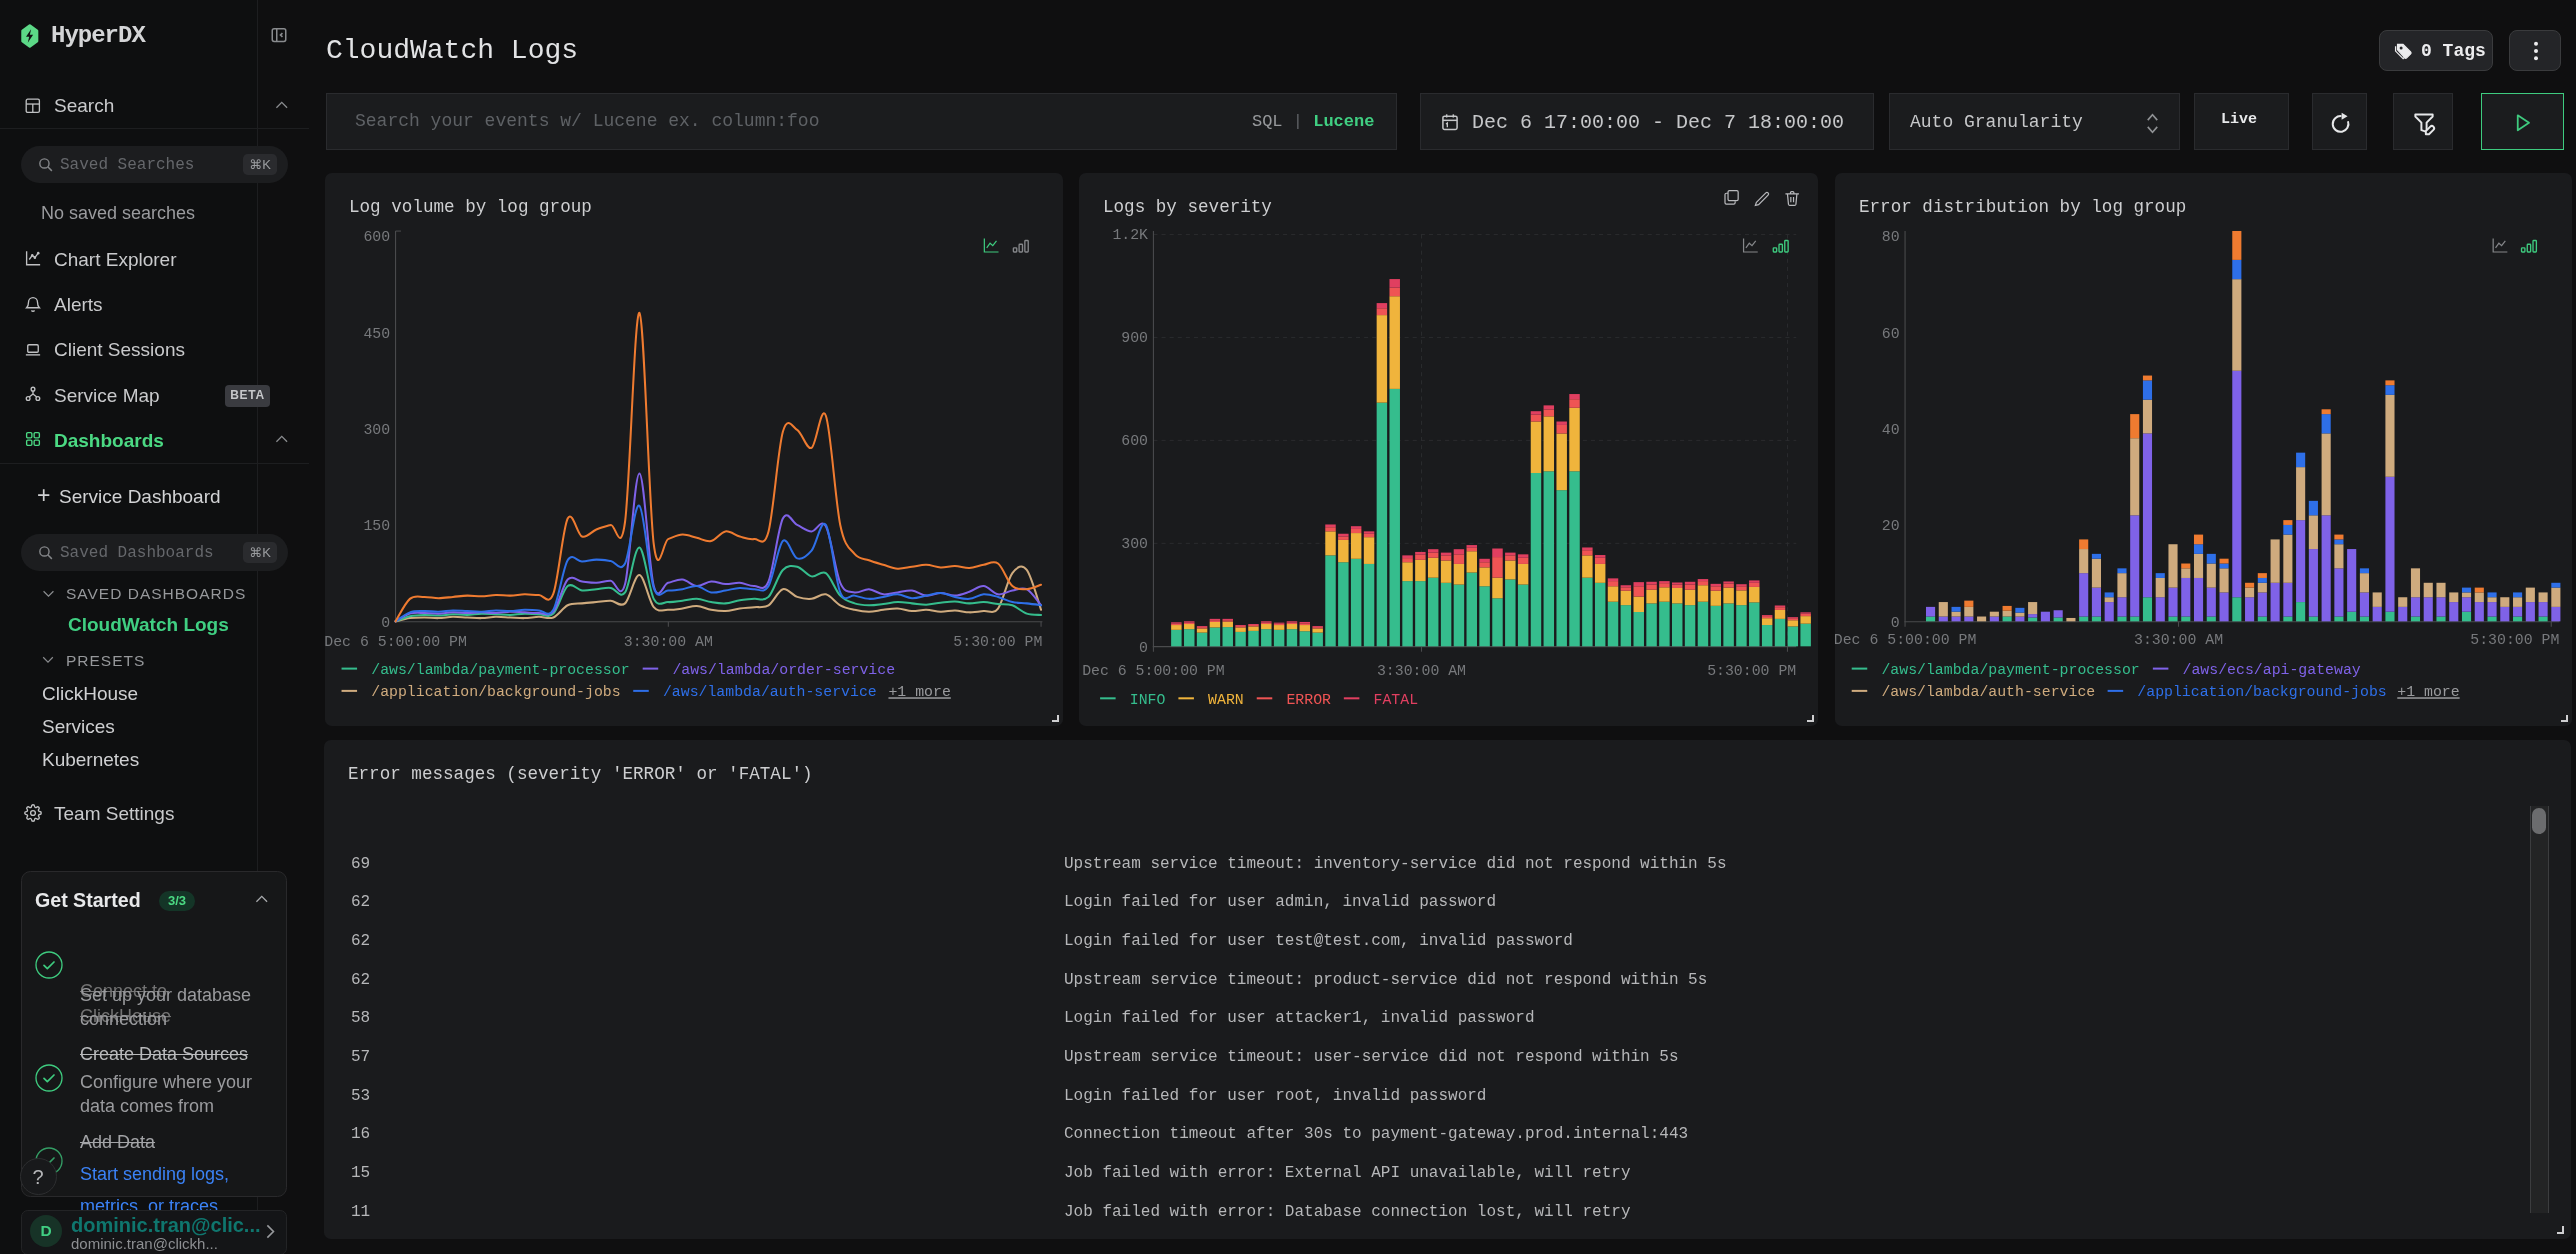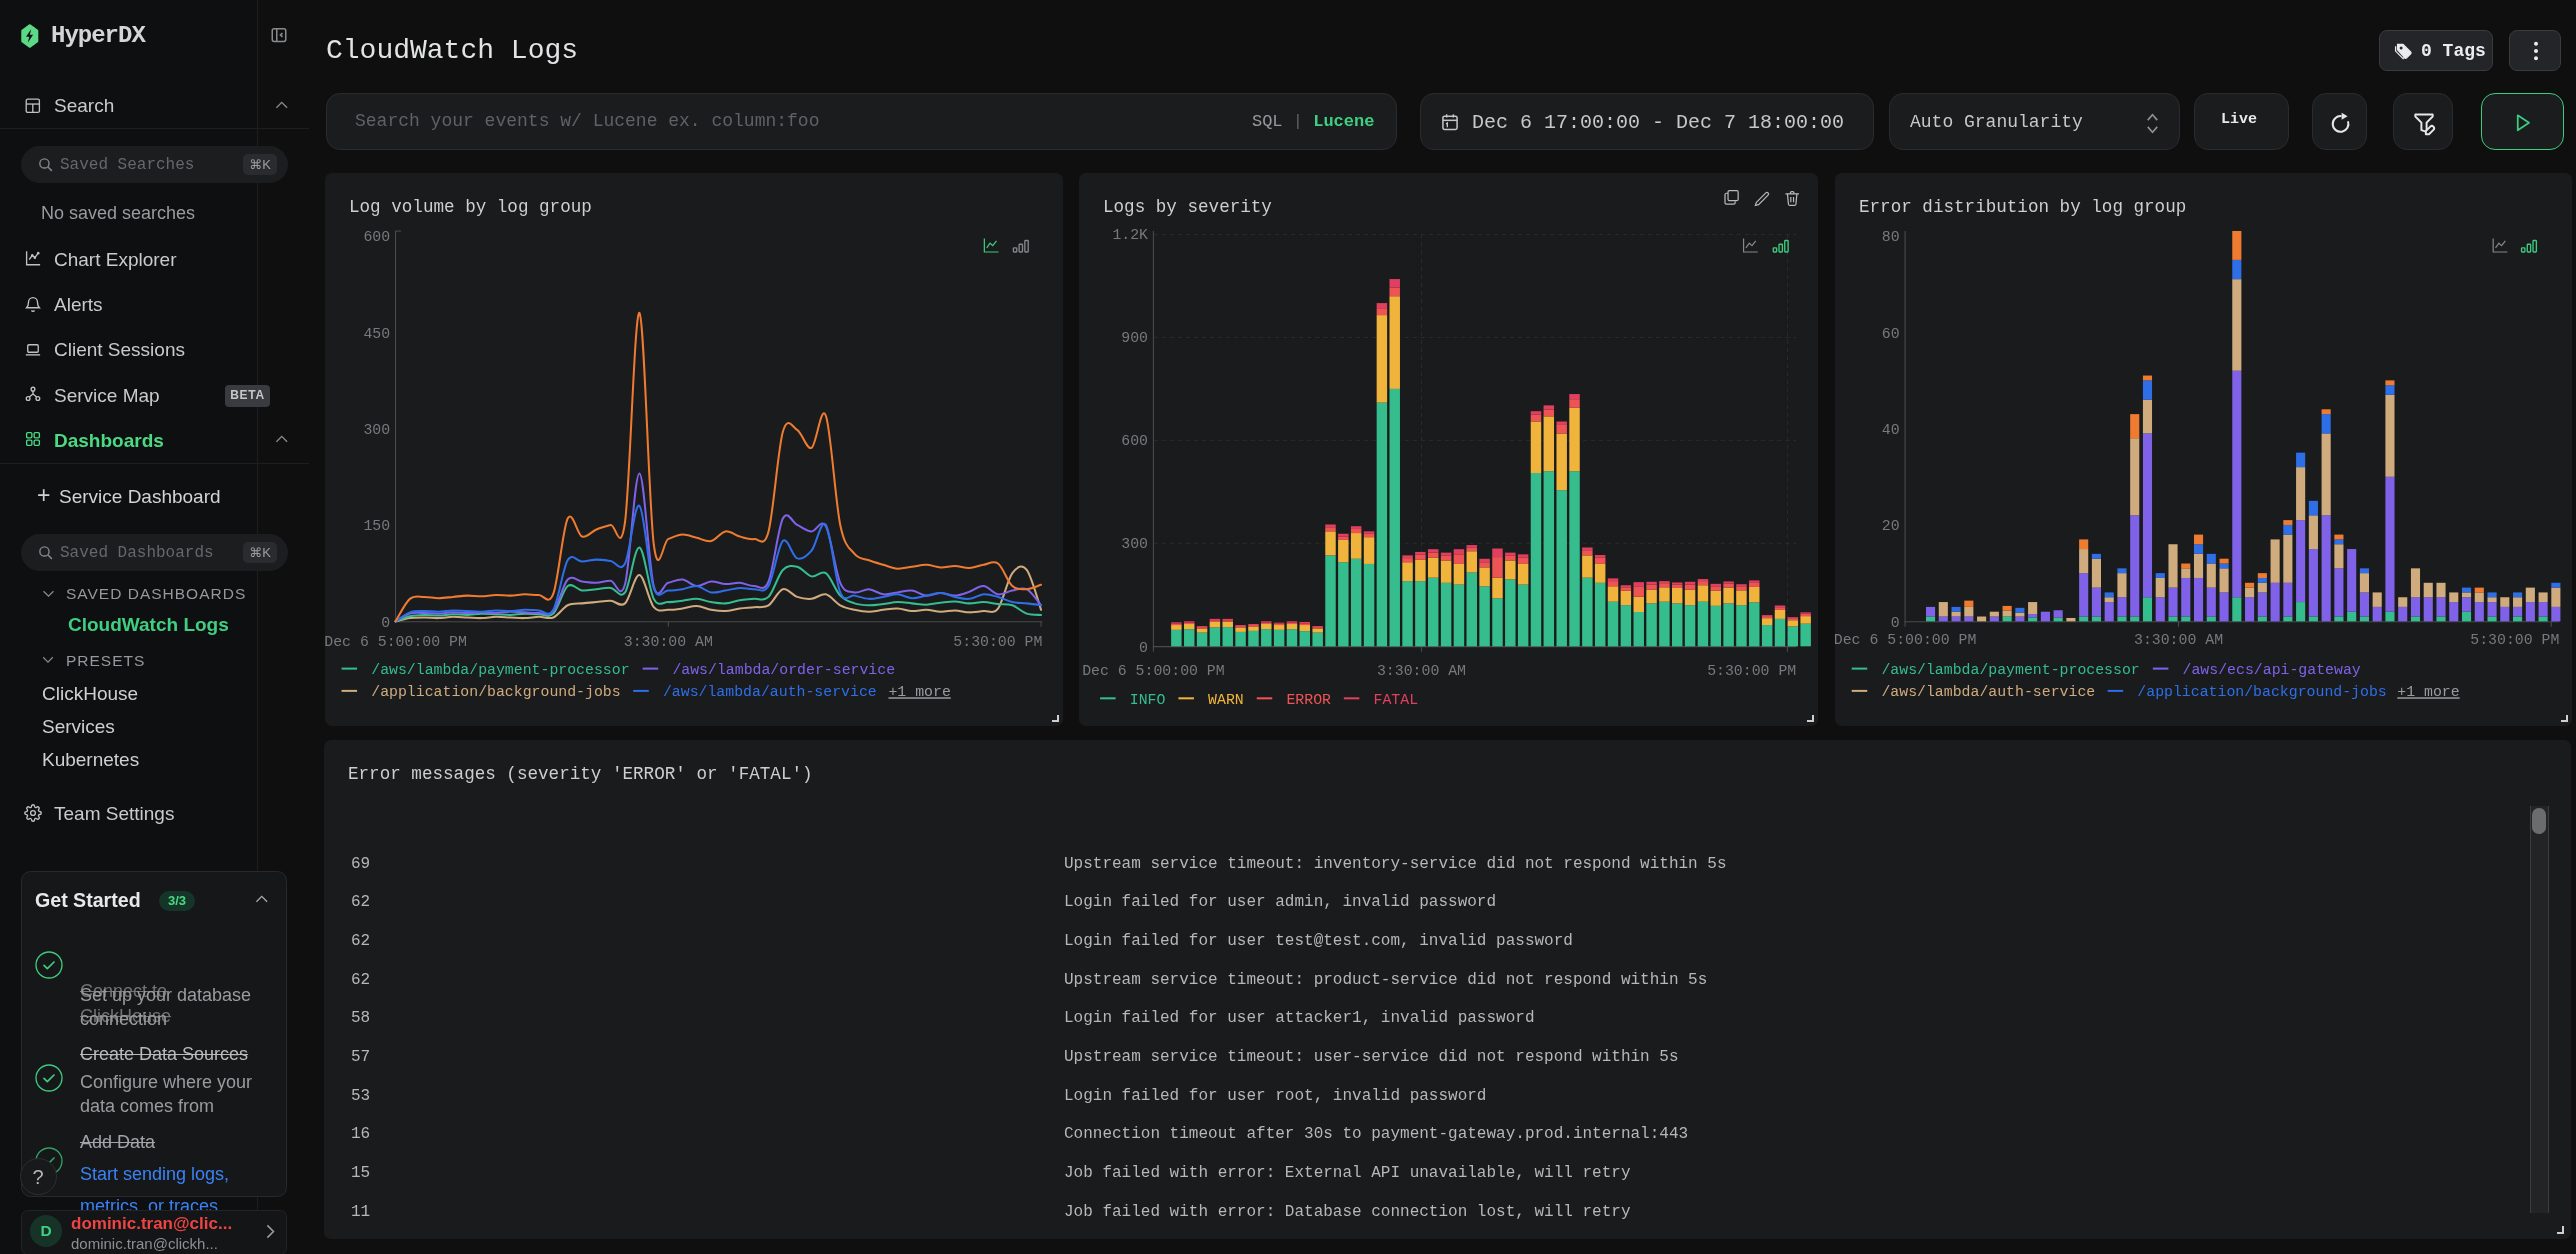--- a/index.html
+++ b/index.html
@@ -10,21 +10,21 @@
 #root { position:relative; width:2576px; height:1254px; }
 
 #side { position:absolute; left:0; top:0; width:258px; height:1254px; background:#0e0f10; border-right:0.7px solid #1d1e20; }
 .nav-t { font-size:19px; color:#c9cacc; }
 .nav-green { color:#4bd983; font-weight:bold; }
 .pill { position:absolute; left:21px; width:267px; height:37px; border-radius:19px; background:#1c1d1f; }
 .pill .ph { position:absolute; left:39px; top:9.5px; font-family:"Liberation Mono",monospace; font-size:16px; color:#65676b; }
 .kbd { position:absolute; right:10.8px; top:8px; width:34px; height:21px; background:#2a2b2e; border-radius:4.7px; color:#9b9da0; font-size:13px; text-align:center; line-height:21px; }
 .hd { font-size:15.5px; color:#96989b; letter-spacing:1px; }
 
-.ctl { position:absolute; top:93px; height:57px; background:#1b1c1e; border:0.7px solid #2a2b2e; border-radius:14px; }
+.ctl { position:absolute; top:93px; height:57px; background:#1b1c1e; border:0.7px solid #2a2b2e; border-radius:0; }
 .btn-sm { position:absolute; background:#242528; border:0.7px solid #3a3b3d; border-radius:8px; }
 
 .panel { position:absolute; background:#1a1b1d; border-radius:6.8px; }
 .ptitle { position:absolute; left:24px; top:24px; font-family:"Liberation Mono",monospace; font-size:17.6px; color:#cdced0; }
 .rsz { position:absolute; right:4px; bottom:4px; width:7.4px; height:7.4px; border-right:2.7px solid #cfcfd1; border-bottom:2.7px solid #cfcfd1; }
 
 .trow { position:absolute; left:0; width:100%; height:39px; font-family:"Liberation Mono",monospace; font-size:16px; color:#b6b7b9; }
 .trow .c1 { position:absolute; left:27px; top:9.5px; }
 .trow .c2 { position:absolute; left:740px; top:9.5px; }
 </style>
@@ -158,21 +158,21 @@
         <circle cx="21" cy="21" r="19.5" stroke="#3ecb7f" stroke-width="2"></circle>
         <path d="M13.5 21.5 l5 5 10-10" stroke="#3ecb7f" stroke-width="2.6" stroke-linecap="round" stroke-linejoin="round"></path>
       </svg>
     <div class="abs" style="left:80px;top:1132px;font-size:18px;color:#a3a4a7;text-decoration:line-through;">Add Data</div>
     <div class="abs" style="left:80px;top:1158px;font-size:18px;color:#3b82f6;line-height:32px;">Start sending logs,<br>metrics, or traces</div>
 
     <div class="abs" style="left:19.6px;top:1158px;width:37px;height:37px;border-radius:50%;background:#18191b;border:0.7px solid #2d2e30;color:#b5b6b8;font-size:20px;text-align:center;line-height:37px;">?</div>
 
     <div class="abs" style="left:21px;top:1210px;width:266px;height:45px;background:#141517;border:0.7px solid #232426;border-radius:6.8px;"></div>
     <div class="abs" style="left:30px;top:1215px;width:32px;height:32px;border-radius:50%;background:#173327;color:#40cf82;font-size:15.5px;font-weight:bold;text-align:center;line-height:32px;">D</div>
-    <div class="abs" style="left:71px;top:1214px;font-size:17px;font-weight:bold;color:#ef4444;">dominic.tran@clic...</div>
+    <div class="abs" style="left:71px;top:1214px;font-size:20px;font-weight:bold;color:#0f766e;">dominic.tran@clic...</div>
     <div class="abs" style="left:71px;top:1235px;font-size:15px;color:#8d8f92;">dominic.tran@clickh...</div>
     <svg class="abs" style="left:266px;top:1224px" width="8.8" height="15" viewBox="0 0 13 22" fill="none" stroke="#97999c" stroke-width="2.4">
         <path d="M2 2 L11 11 L2 20"></path>
       </svg>
   </div>
   <div id="main">
 
     <div class="abs mono" style="left:326px;top:35px;font-size:28px;color:#e2e3e5;">CloudWatch Logs</div>
 
     <div class="btn-sm" style="left:2379px;top:30px;width:114px;height:41px;">

